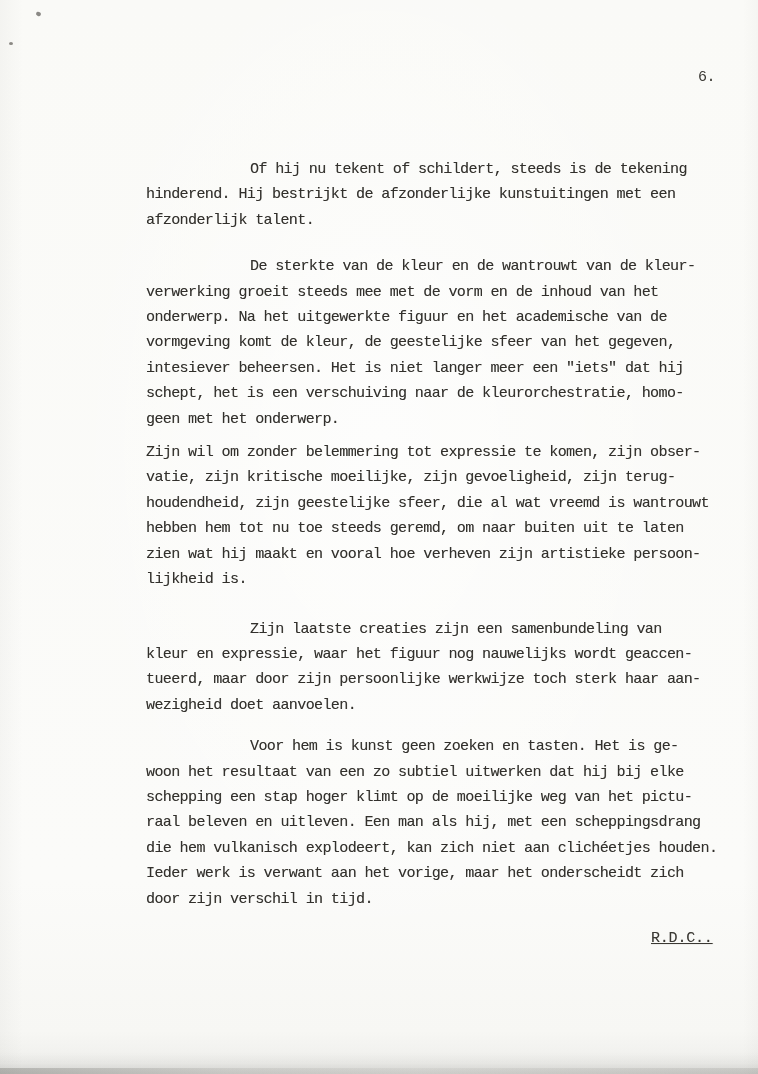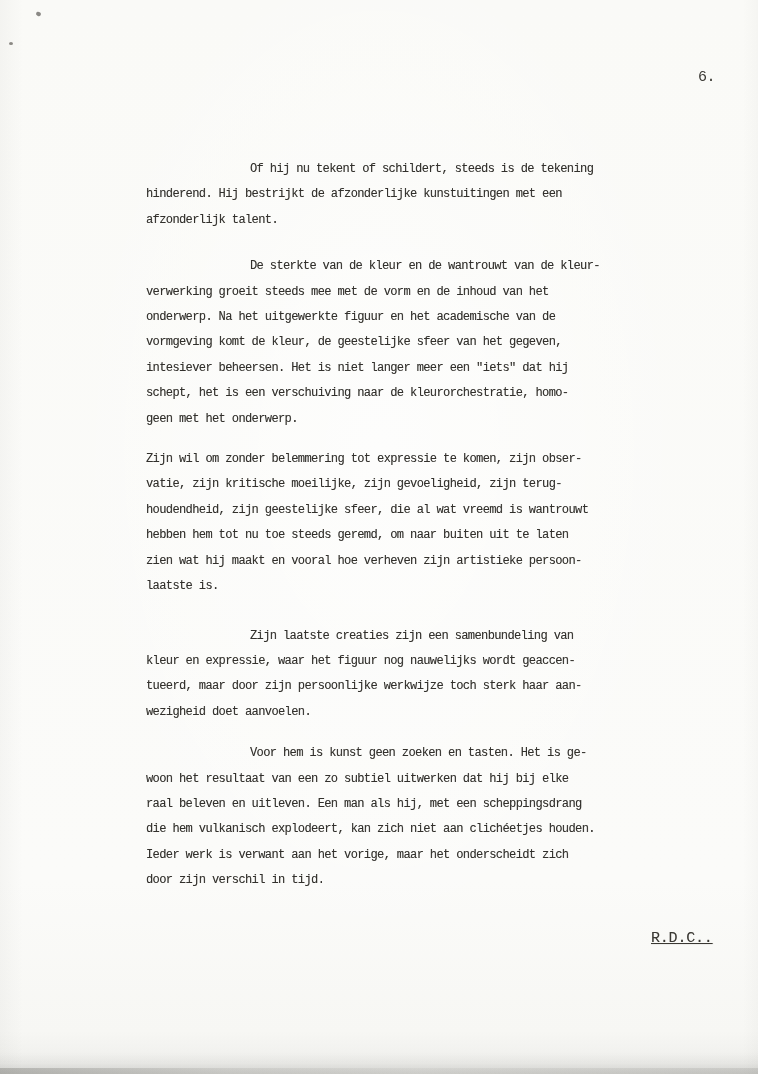--- a/index.html
+++ b/index.html
@@ -49,29 +49,29 @@
     font-size: 15px;
     line-height: 25px;
     letter-spacing: -0.6px;
     color: #3a3833;
   }
   .text-body {
     position: absolute;
     left: 146px;
     top: 157px;
     width: 575px;
-    font-size: 12px;
+    font-size: 15px;
     line-height: 25.4px;
     letter-spacing: -0.6px;
     color: #32302c;
     text-shadow: 0.2px 0.2px 0 rgba(50,48,44,0.35);
   }
   .para { margin: 0; }
   .para:nth-child(2) { margin-top: 21px; }
-  .para:nth-child(3) { margin-top: 15px; }
+  .para:nth-child(3) { margin-top: 8px; }
   .para:nth-child(4) { margin-top: 24px; }
   .para:nth-child(5) { margin-top: 16px; }
   .para.indent .line:first-child { padding-left: 104px; }
   .line { white-space: pre; }
   .signature {
     position: absolute;
     left: 651px;
     top: 926px;
     font-size: 15px;
     line-height: 25px;
@@ -116,31 +116,32 @@
         <div class="line">intesiever beheersen. Het is niet langer meer een "iets" dat hij</div>
         <div class="line">schept, het is een verschuiving naar de kleurorchestratie, homo-</div>
         <div class="line">geen met het onderwerp.</div>
       </div>
       <div class="para">
         <div class="line">Zijn wil om zonder belemmering tot expressie te komen, zijn obser-</div>
         <div class="line">vatie, zijn kritische moeilijke, zijn gevoeligheid, zijn terug-</div>
         <div class="line">houdendheid, zijn geestelijke sfeer, die al wat vreemd is wantrouwt</div>
         <div class="line">hebben hem tot nu toe steeds geremd, om naar buiten uit te laten</div>
         <div class="line">zien wat hij maakt en vooral hoe verheven zijn artistieke persoon-</div>
-        <div class="line">laatste is.</div>
+        <div class="line">lijkheid is.</div>
       </div>
       <div class="para indent">
         <div class="line">Zijn laatste creaties zijn een samenbundeling van</div>
         <div class="line">kleur en expressie, waar het figuur nog nauwelijks wordt geaccen-</div>
         <div class="line">tueerd, maar door zijn persoonlijke werkwijze toch sterk haar aan-</div>
         <div class="line">wezigheid doet aanvoelen.</div>
       </div>
       <div class="para indent">
         <div class="line">Voor hem is kunst geen zoeken en tasten. Het is ge-</div>
         <div class="line">woon het resultaat van een zo subtiel uitwerken dat hij bij elke</div>
+        <div class="line">schepping een stap hoger klimt op de moeilijke weg van het pictu-</div>
         <div class="line">raal beleven en uitleven. Een man als hij, met een scheppingsdrang</div>
         <div class="line">die hem vulkanisch explodeert, kan zich niet aan clichéetjes houden.</div>
         <div class="line">Ieder werk is verwant aan het vorige, maar het onderscheidt zich</div>
         <div class="line">door zijn verschil in tijd.</div>
       </div>
     </div>
 
   <div class="signature">R.D.C..</div>
 
   <div class="bottom-smudge"></div>

